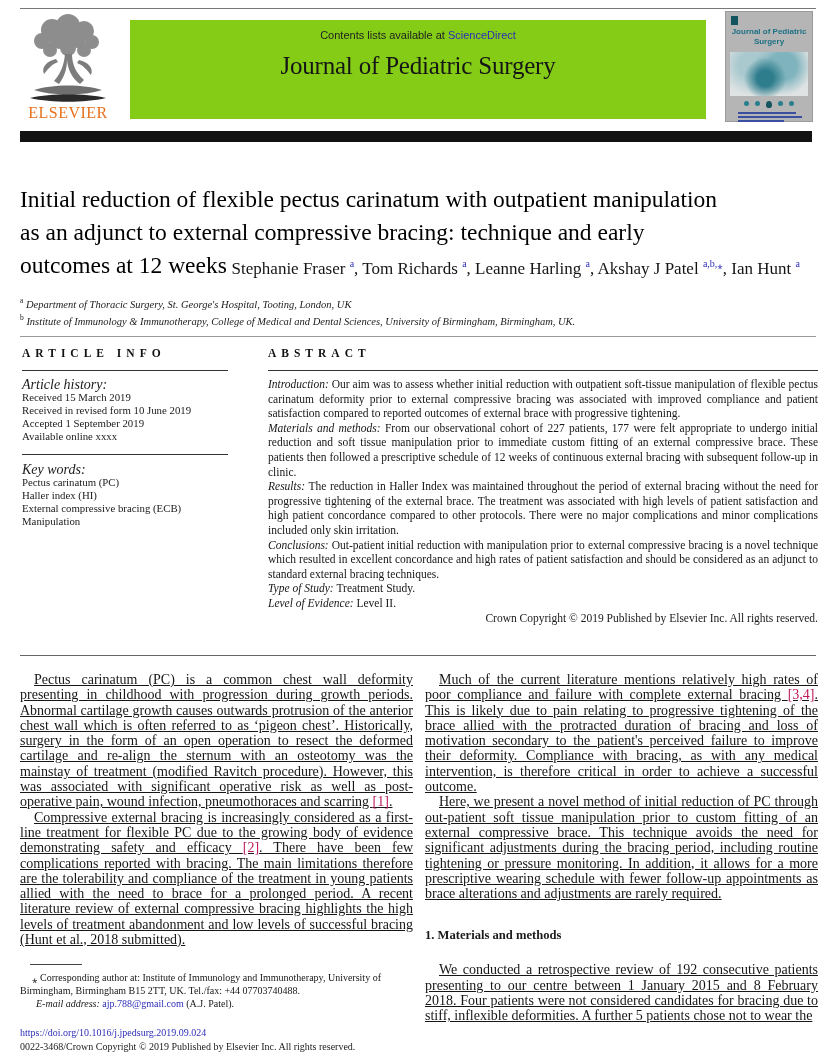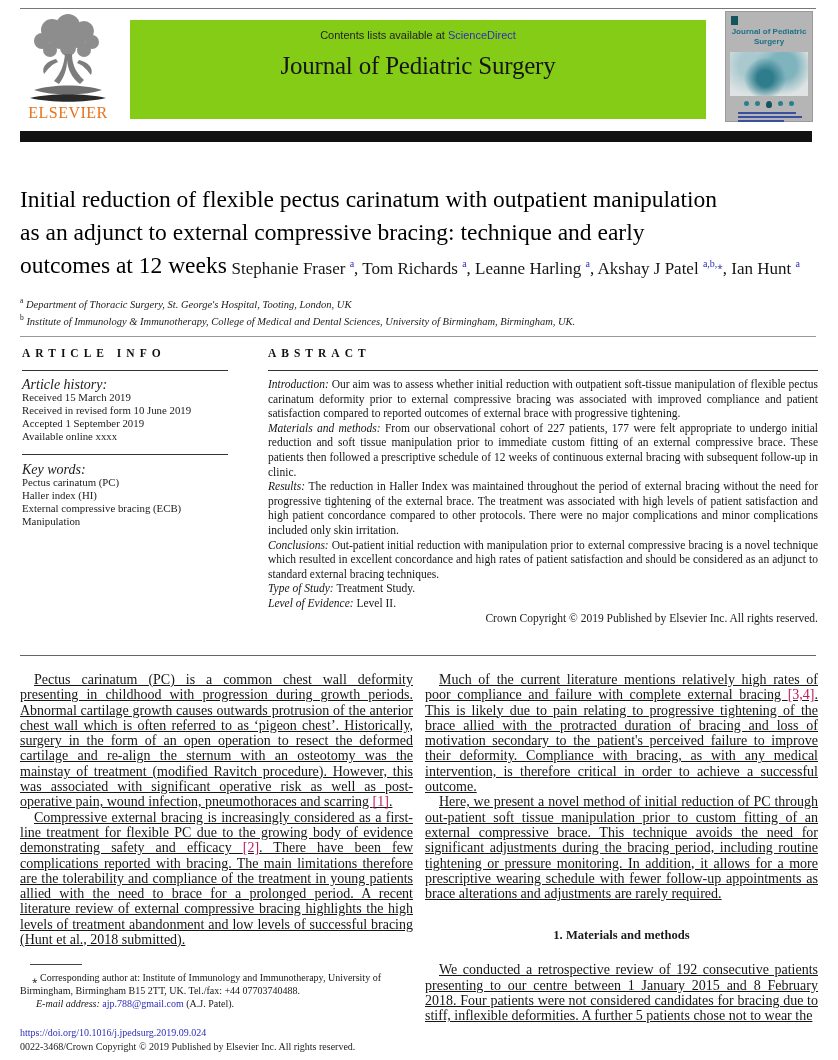--- a/index.html
+++ b/index.html
@@ -62,21 +62,21 @@
   .abs-par { margin:0; }
   .abs-label { font-style:italic; }
   .abs-copyright { text-align:right; margin-top:1px; font-size:11.5px; }
 
   .body-rule { left:20px; right:22px; top:655px; background:#666; }
 
   
   .col-left  { position:absolute; left:20px;  top:672px; width:393px; }
   .col-right { position:absolute; left:425px; top:672px; width:393px; }
   .body-par { margin:0; text-indent:14px; text-align:justify; font-size:14px; line-height:15.3px; color:#161616;text-decoration:underline; }
-  .body-heading { font-weight:bold; font-size:12.6px; margin:27px 0 19px 0;text-align:center; }
+  .body-heading { font-weight:bold; font-size:12.6px; margin:27px 0 19px 0; }
   .ref { color:#be185d; }
 
   
   .footnote { position:absolute; left:20px; top:964px; width:396px; font-size:10px; line-height:13px; color:#161616; }
   .fn-rule { width:52px; height:1px; background:#444; margin:0 0 6px 10px; }
   .fn-line1 { text-indent:12px; }
   .fn-email { text-indent:16px; }
   .fn-email .it-lab { font-style:italic; }
   .doi-block { position:absolute; left:20px; top:1026px; width:420px; font-size:10px; line-height:13.5px; }
 

